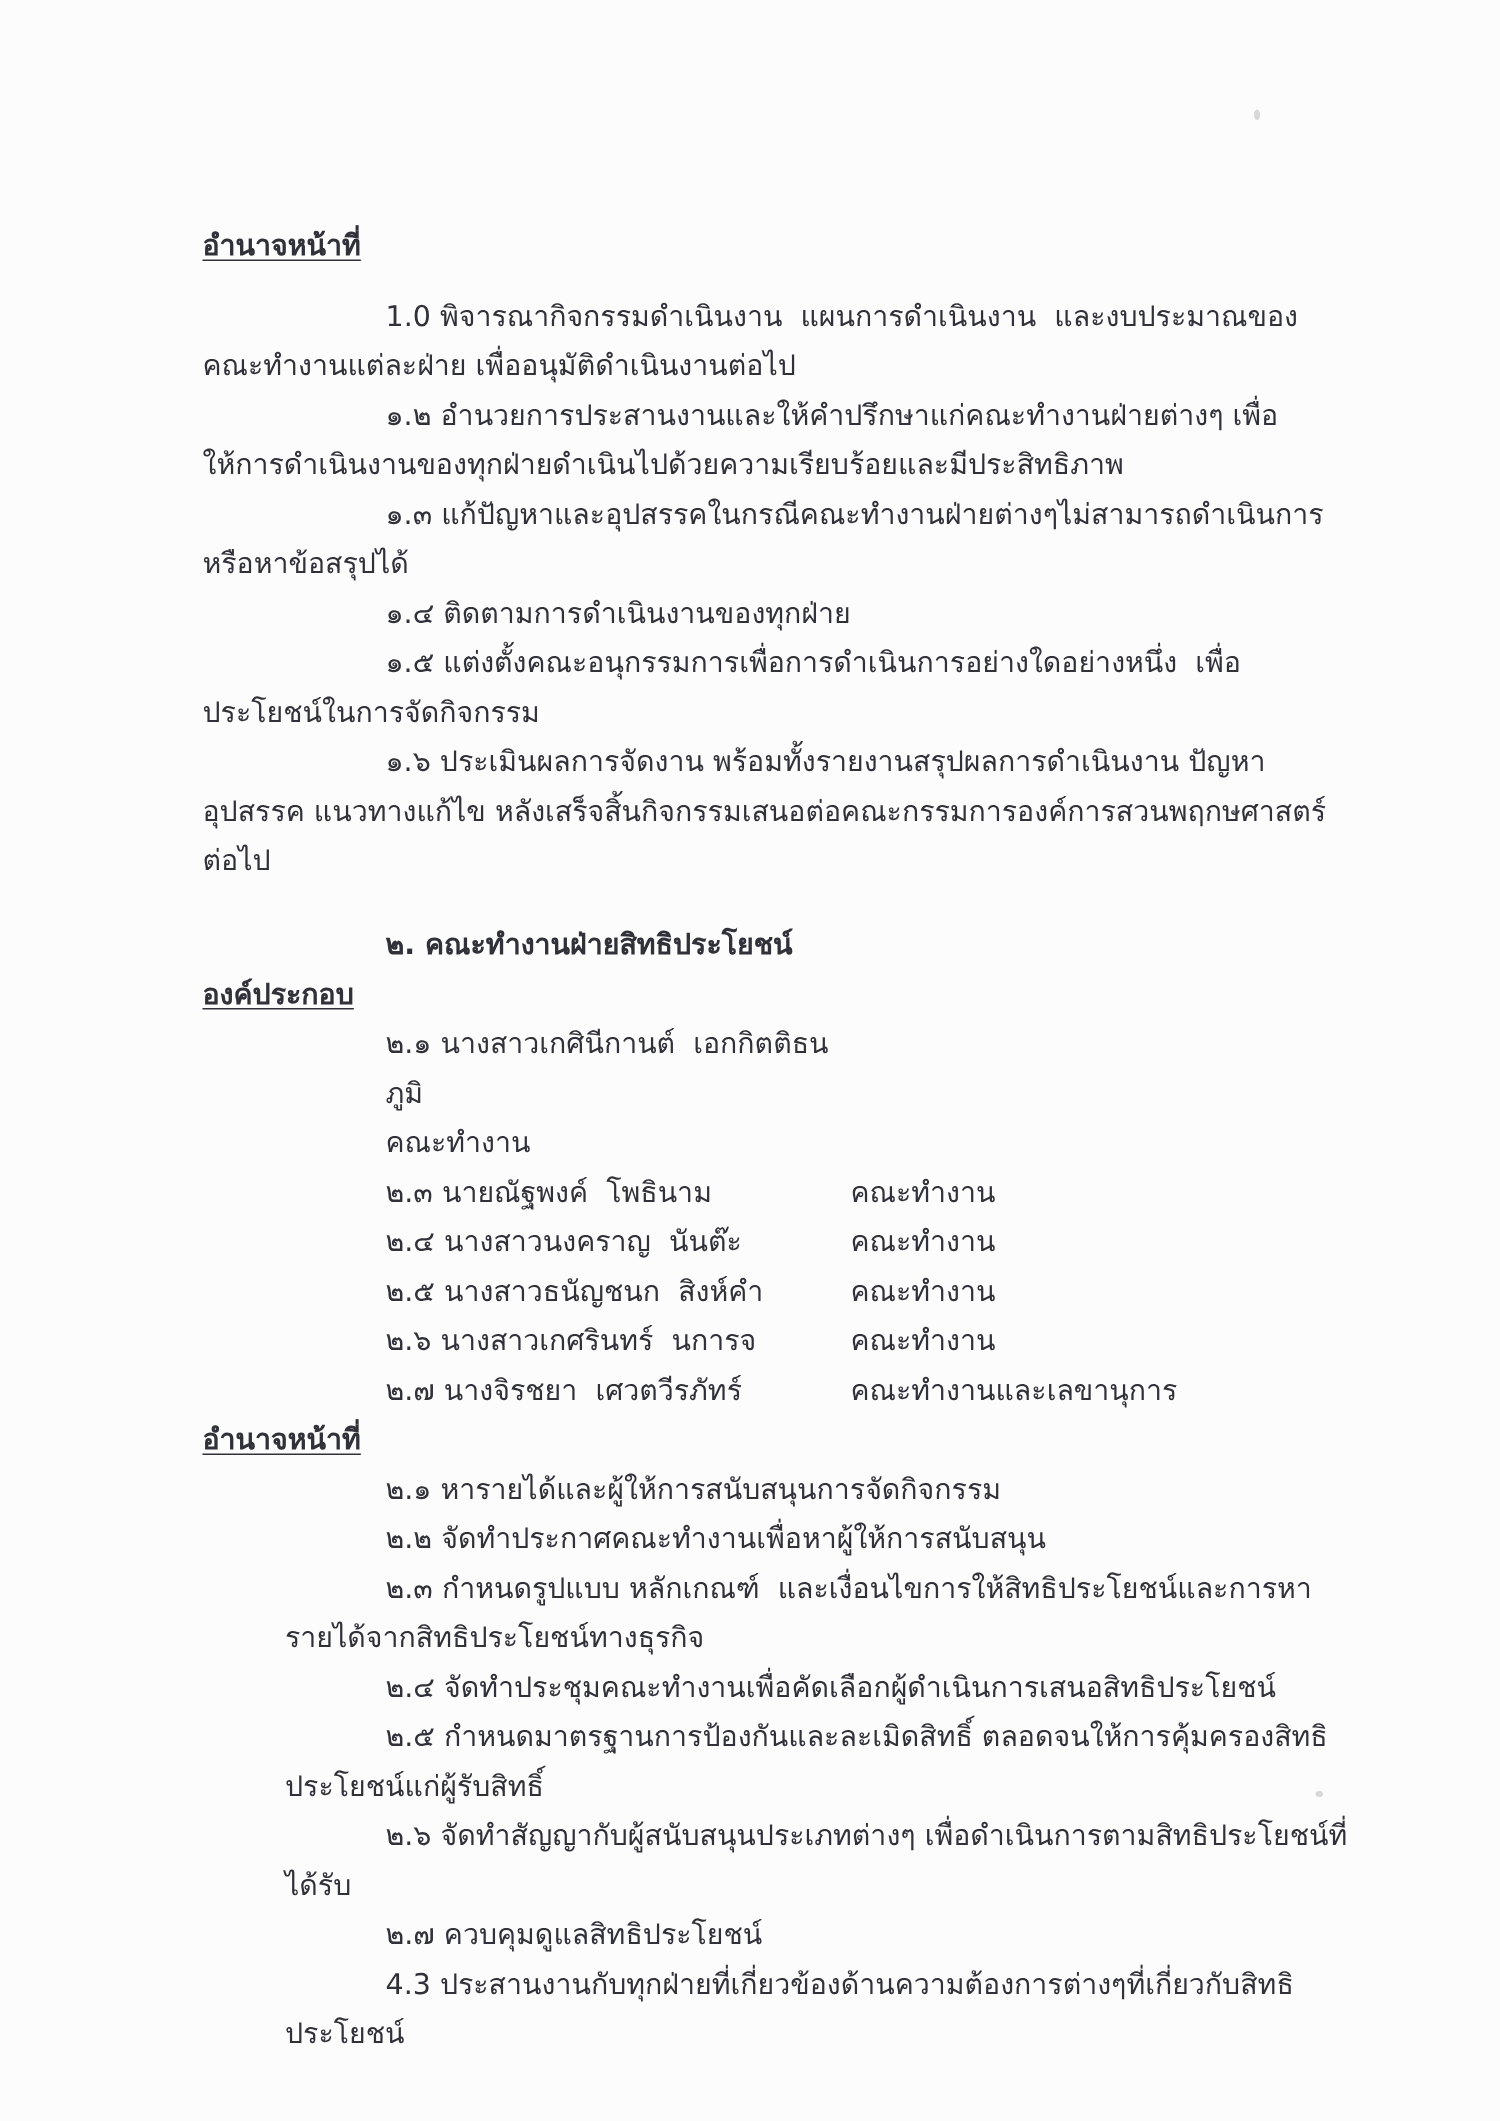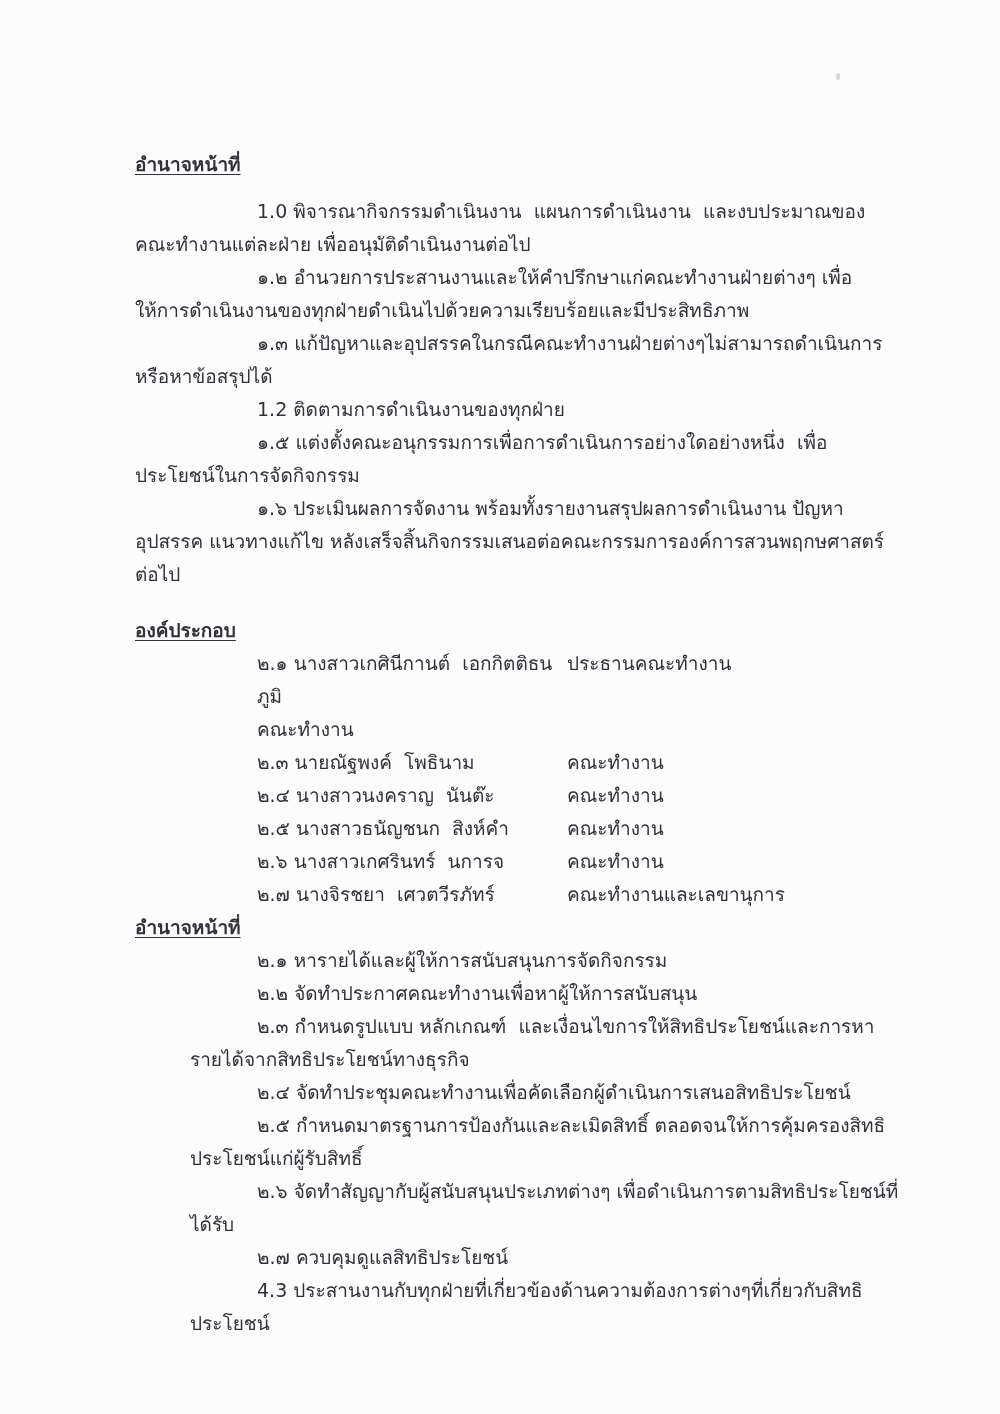--- a/index.html
+++ b/index.html
@@ -70,30 +70,30 @@
   <div class="artifact artifact-1"></div>
   <div class="artifact artifact-2"></div>
 
   <div class="content">
 
     <p class="heading-row gap-after-heading"><span class="heading">อำนาจหน้าที่</span></p>
 
     <p class="para"><span>1.0</span> <span>พิจารณากิจกรรมดำเนินงาน  แผนการดำเนินงาน  และงบประมาณของคณะทำงานแต่ละฝ่าย เพื่ออนุมัติดำเนินงานต่อไป</span></p>
     <p class="para"><span>๑.๒</span> <span>อำนวยการประสานงานและให้คำปรึกษาแก่คณะทำงานฝ่ายต่างๆ เพื่อให้การดำเนินงานของทุกฝ่ายดำเนินไปด้วยความเรียบร้อยและมีประสิทธิภาพ</span></p>
     <p class="para"><span>๑.๓</span> <span>แก้ปัญหาและอุปสรรคในกรณีคณะทำงานฝ่ายต่างๆไม่สามารถดำเนินการหรือหาข้อสรุปได้</span></p>
-    <p class="para"><span>1.2</span> <span>ติดตามการดำเนินงานของทุกฝ่าย</span></p>
+    <p class="para"><span>๑.๔</span> <span>ติดตามการดำเนินงานของทุกฝ่าย</span></p>
     <p class="para"><span>๑.๕</span> <span>แต่งตั้งคณะอนุกรรมการเพื่อการดำเนินการอย่างใดอย่างหนึ่ง  เพื่อประโยชน์ในการจัดกิจกรรม</span></p>
     <p class="para"><span>๑.๖</span> <span>ประเมินผลการจัดงาน พร้อมทั้งรายงานสรุปผลการดำเนินงาน ปัญหา อุปสรรค แนวทางแก้ไข หลังเสร็จสิ้นกิจกรรมเสนอต่อคณะกรรมการองค์การสวนพฤกษศาสตร์ต่อไป</span></p>
 
     <div class="section2">
+      <p class="para section-title"><span>๒. คณะทำงานฝ่ายสิทธิประโยชน์</span></p>
       <p class="heading-row"><span class="heading">องค์ประกอบ</span></p>
 
       <div class="member-row">
         <span class="member-name"><span>๒.๑</span> <span>นางสาวเกศินีกานต์  เอกกิตติธนภูมิ</span></span>
-        <span class="member-role">ประธานคณะทำงาน</span>
       </div>
       <div class="member-row">
         <span class="member-role">คณะทำงาน</span>
       </div>
       <div class="member-row">
         <span class="member-name"><span>๒.๓</span> <span>นายณัฐพงค์  โพธินาม</span></span>
         <span class="member-role">คณะทำงาน</span>
       </div>
       <div class="member-row">
         <span class="member-name"><span>๒.๔</span> <span>นางสาวนงคราญ  นันต๊ะ</span></span>

